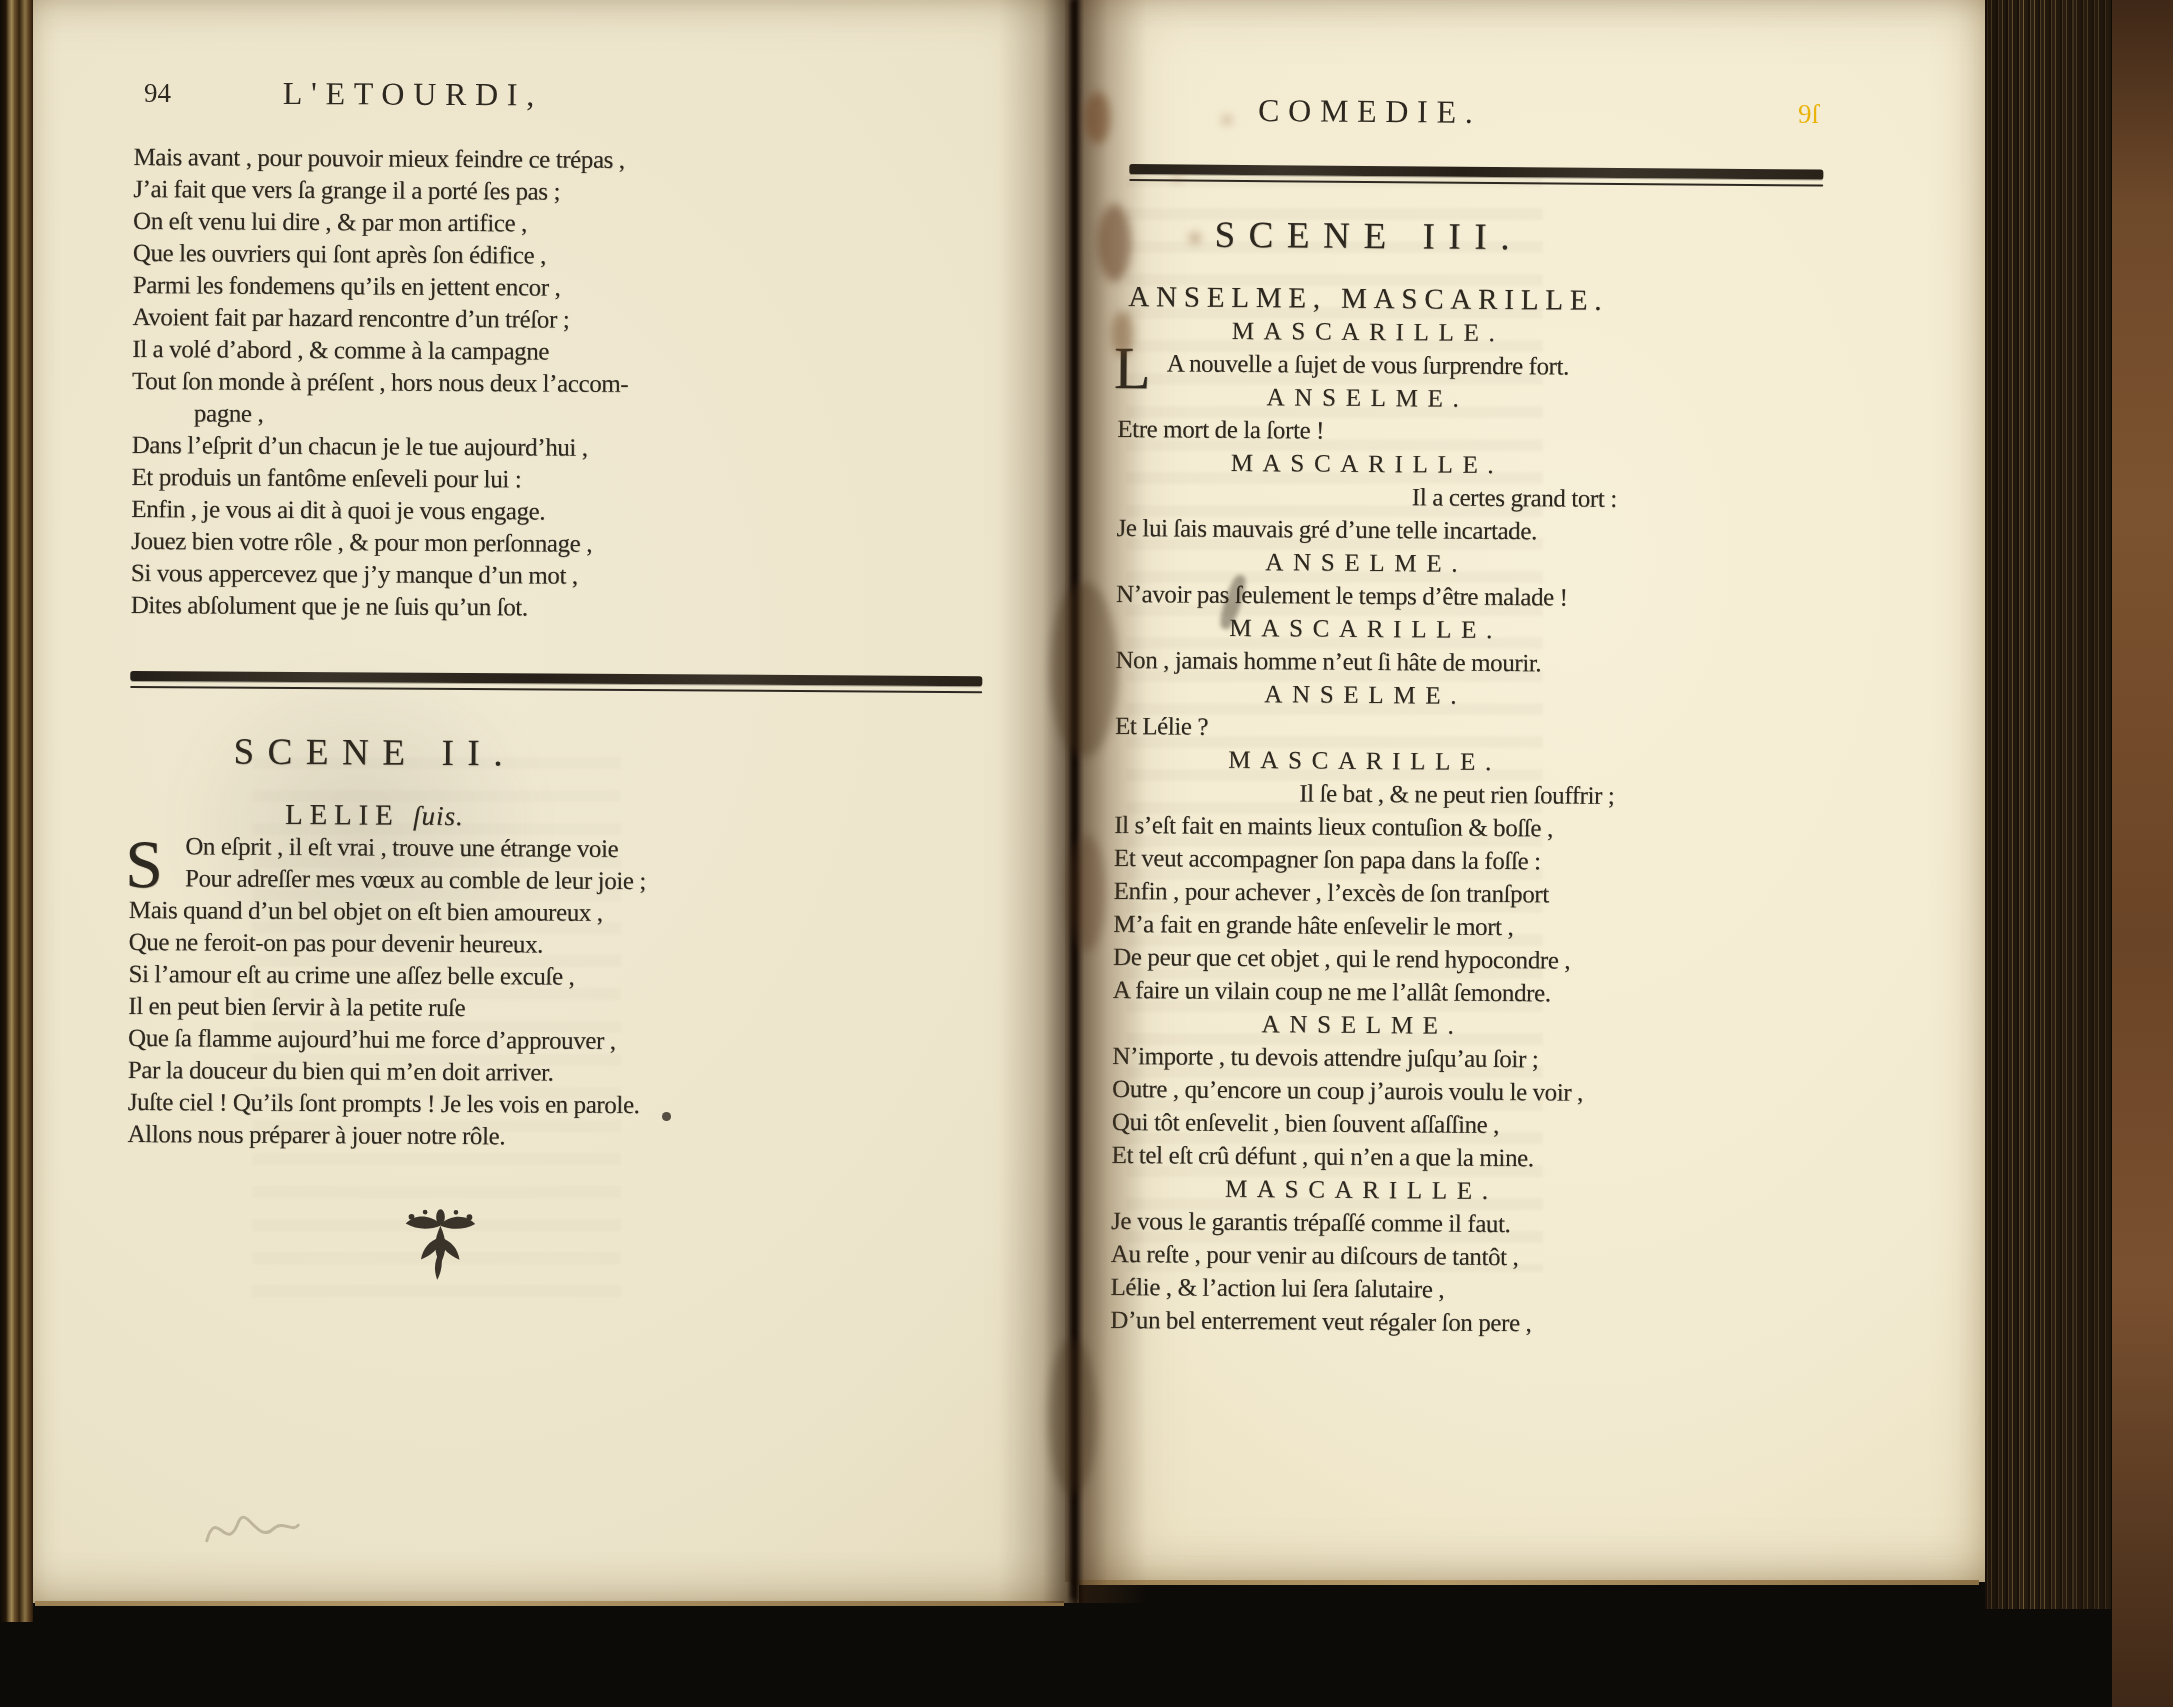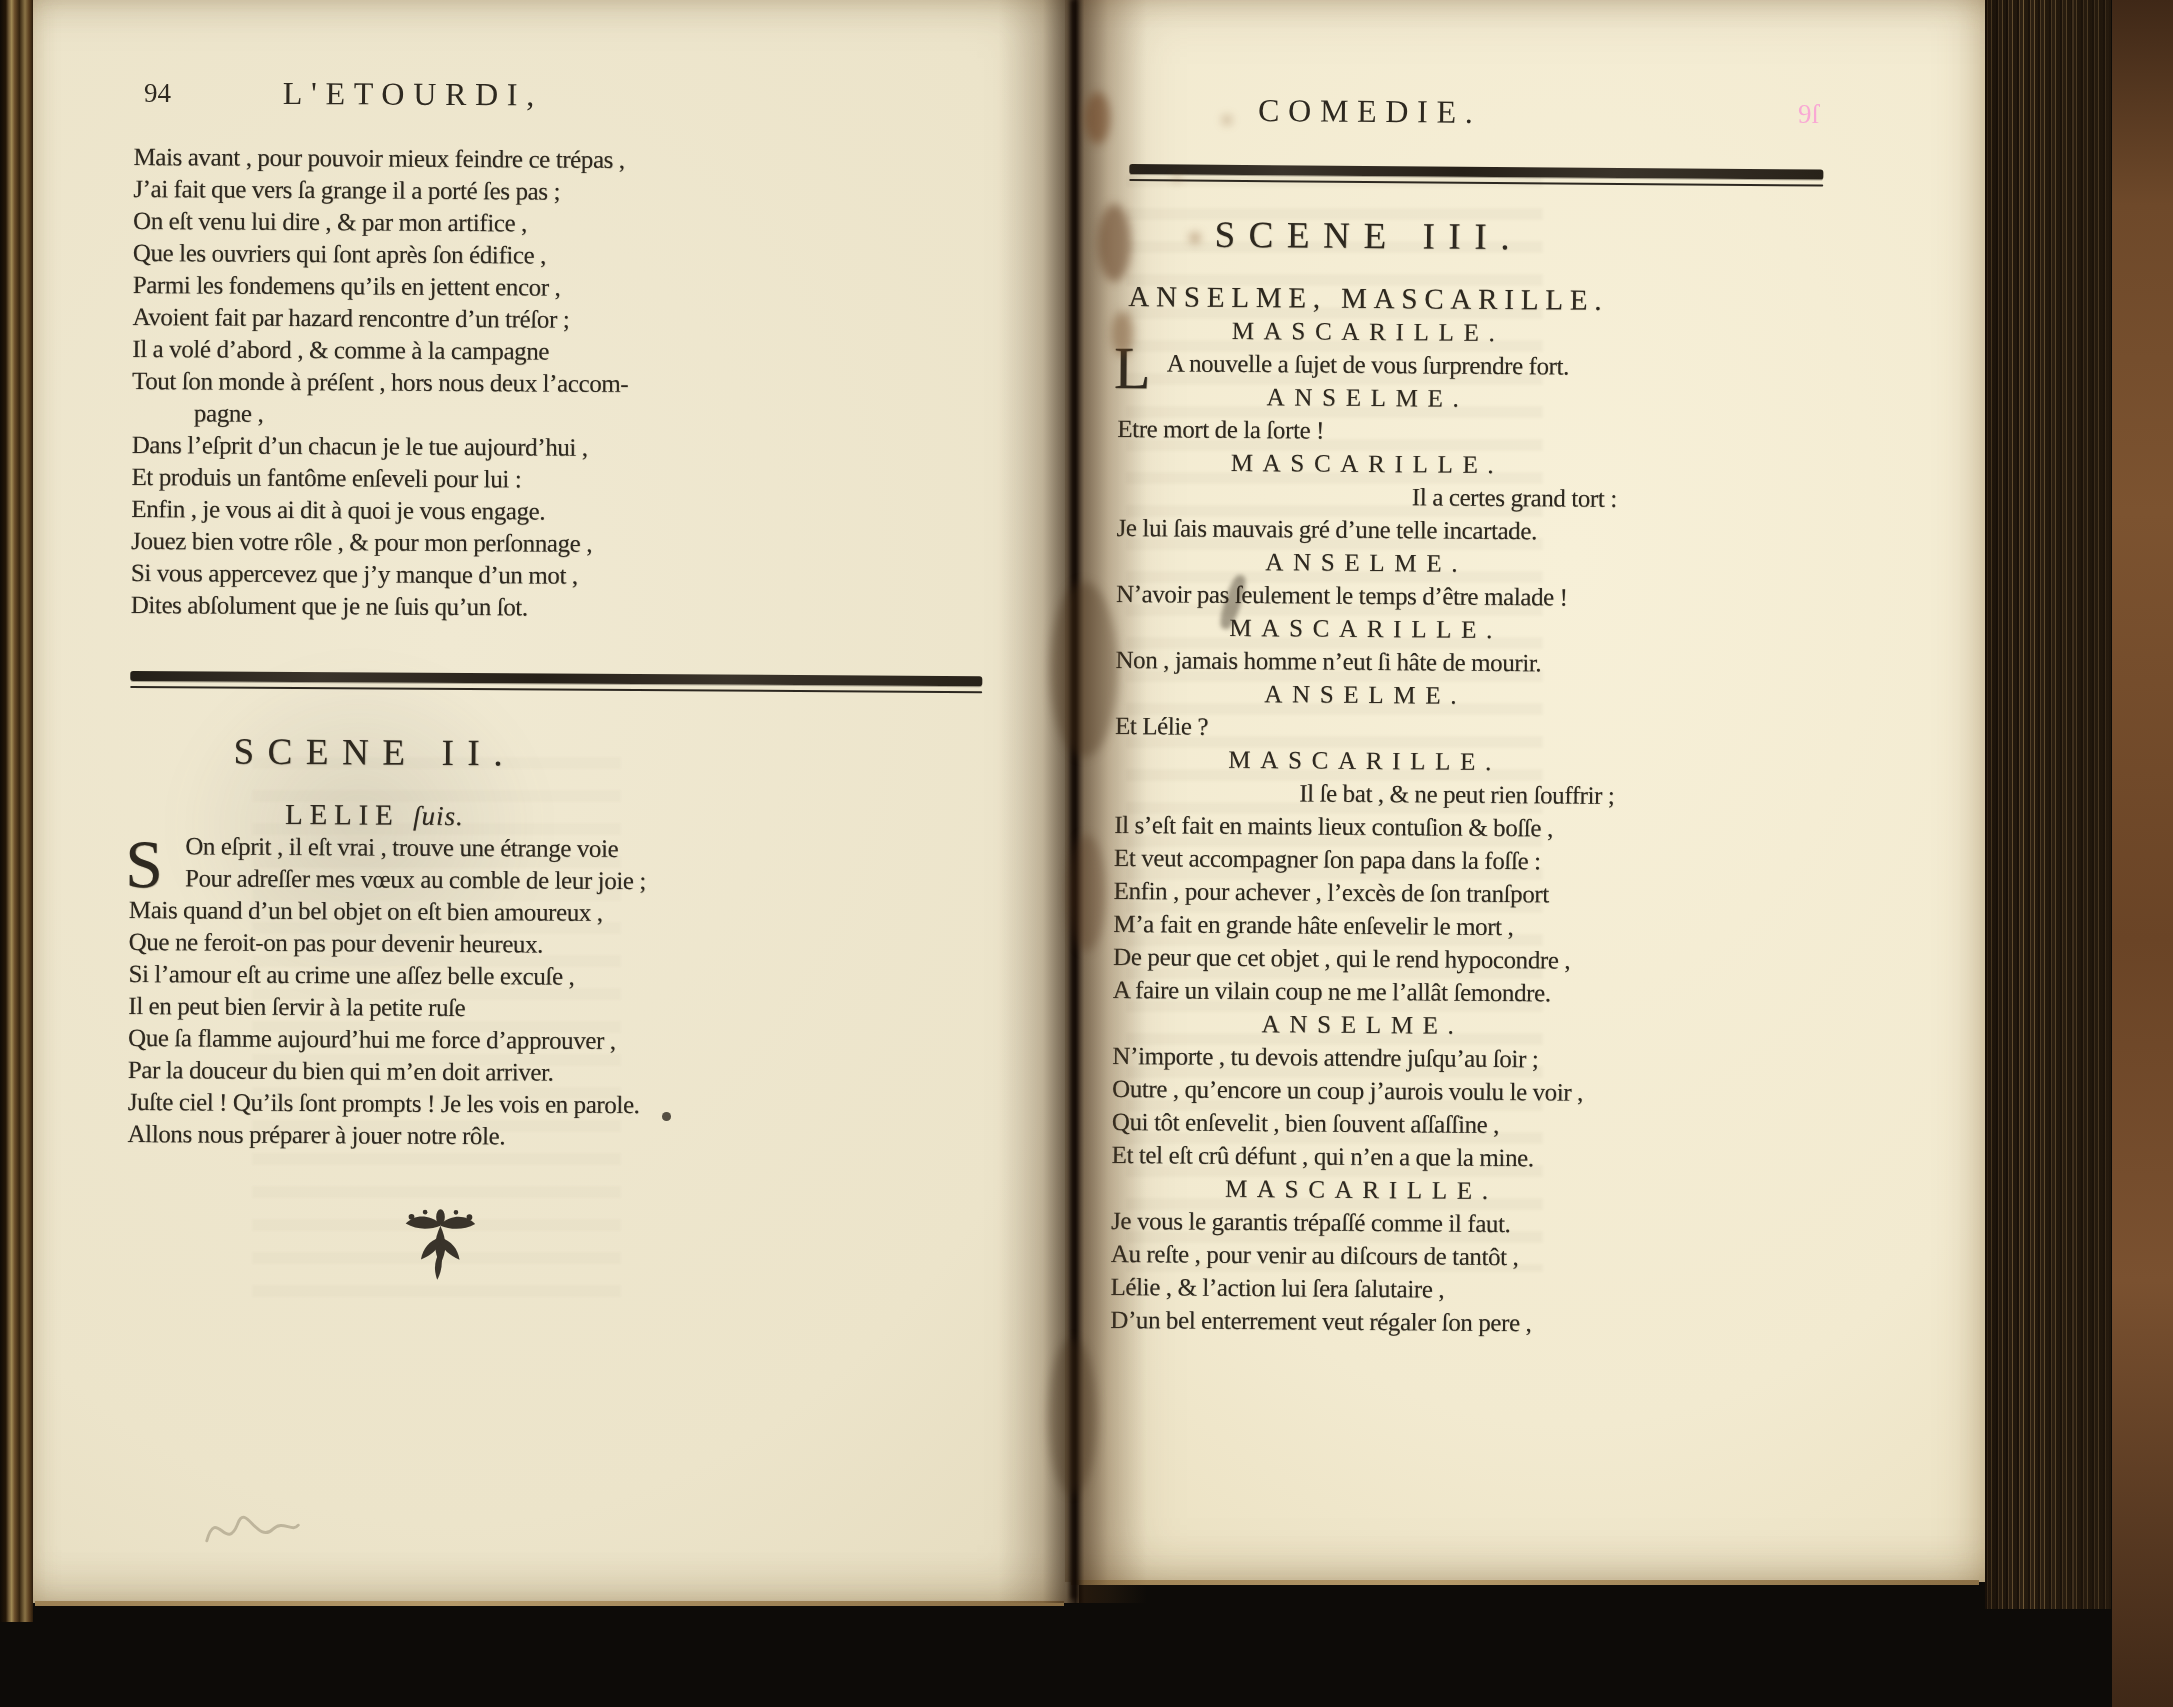--- a/index.html
+++ b/index.html
@@ -59,21 +59,21 @@
     background:repeating-linear-gradient(180deg,rgba(100,95,70,.08) 0 11.6px,rgba(0,0,0,0) 11.6px 33px);
   }
   
   .lp-content{position:absolute;left:105px;top:68px;width:558px;color:#2e2920;transform:rotate(.35deg);transform-origin:0 0;}
   .rp-content{position:absolute;left:55px;top:85px;width:500px;color:#2e2920;transform:rotate(.45deg);transform-origin:0 0;}
   .lp-head{position:relative;height:73px;}
   .rp-head{position:relative;height:52px;}
   .title{font-size:32px;letter-spacing:8.7px;text-align:center;padding-top:5.8px;white-space:nowrap;}
   .pagenum{position:absolute;font-size:27px;}
   .pagenum-left{left:115px;top:78px;color:#2e2920;}
-  .pagenum-right{left:733px;top:99px;color:#f9a8d4;text-align:center;}
+  .pagenum-right{left:733px;top:99px;color:#eab308;text-align:center;}
   .line{font-size:25px;line-height:32px;white-space:nowrap;letter-spacing:-0.4px;
         text-shadow:0.3px 0.3px 0.7px rgba(52,44,28,.45);}
   .page-right .line{line-height:33px;}
   .line.right{text-align:right;}
   .line.indent{padding-left:62px;}
   .line.pad-cap{padding-left:56px;}
   .page-right .line.pad-cap{padding-left:49px;}
   .verse{position:relative;}
   .dropcap{position:absolute;left:-3.9px;top:2.9px;font-size:68px;line-height:62px;
            text-shadow:0.5px 0.5px 1px rgba(52,44,28,.5);}

